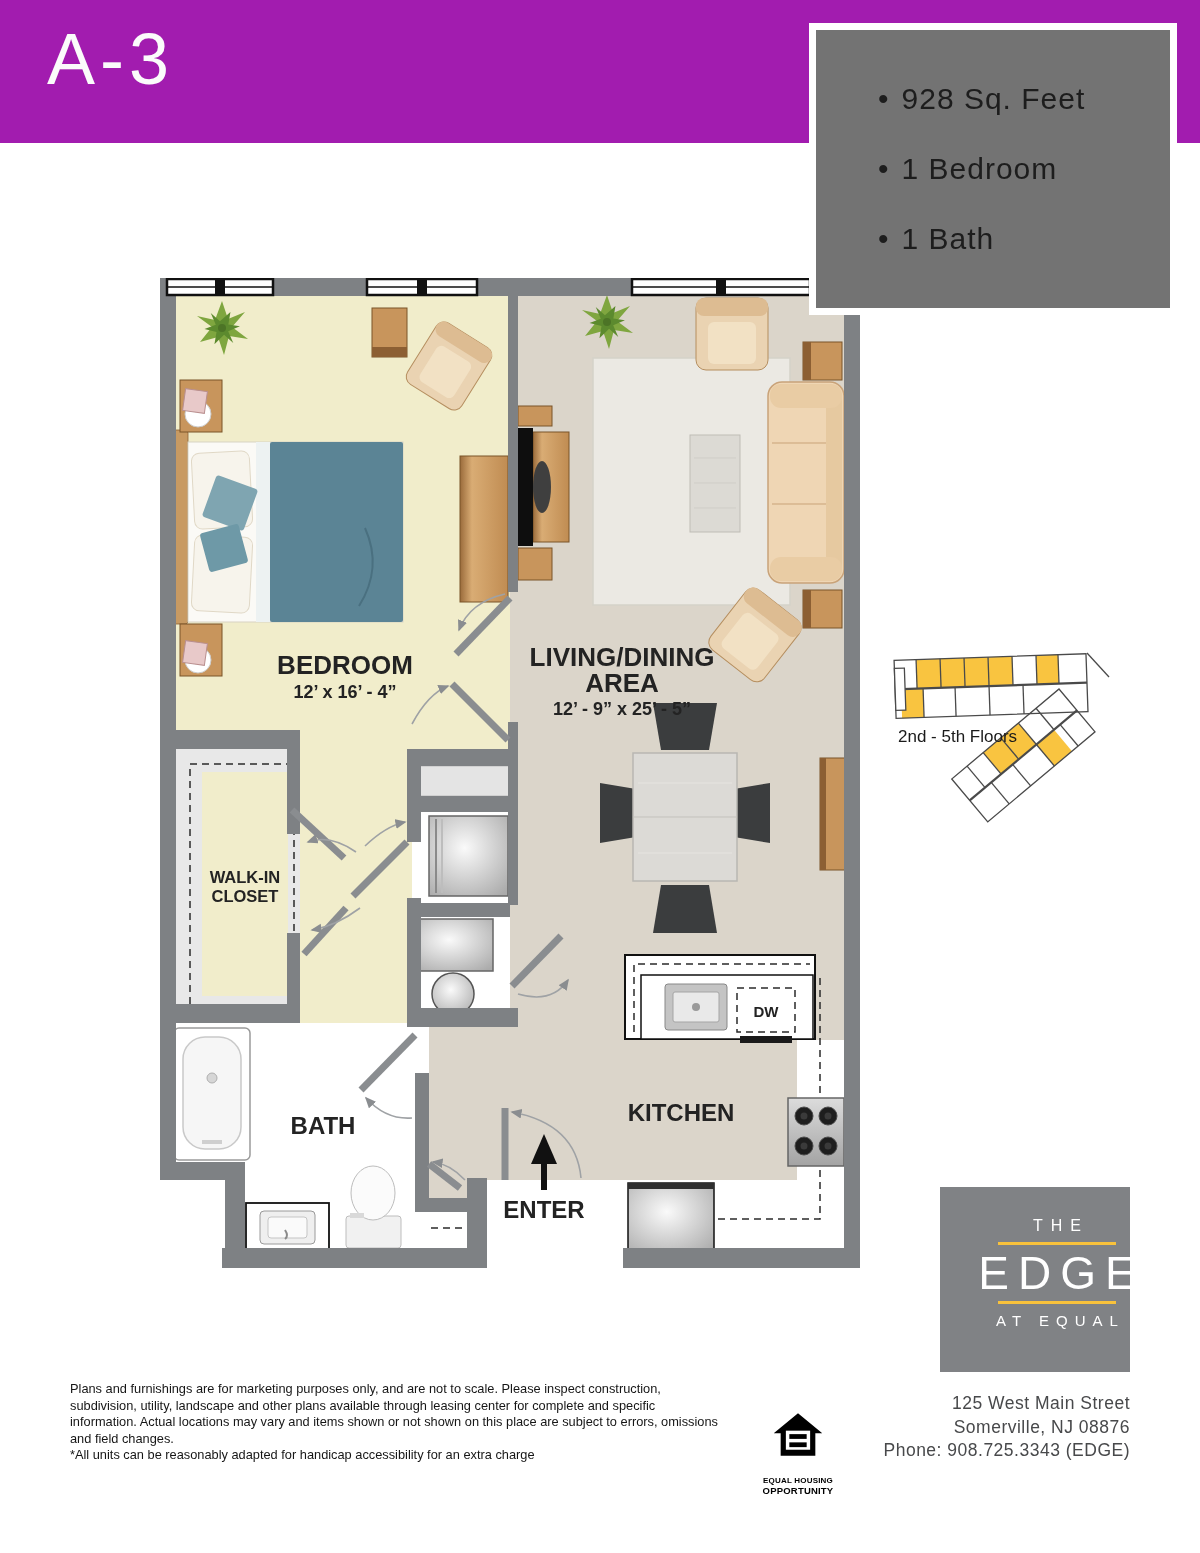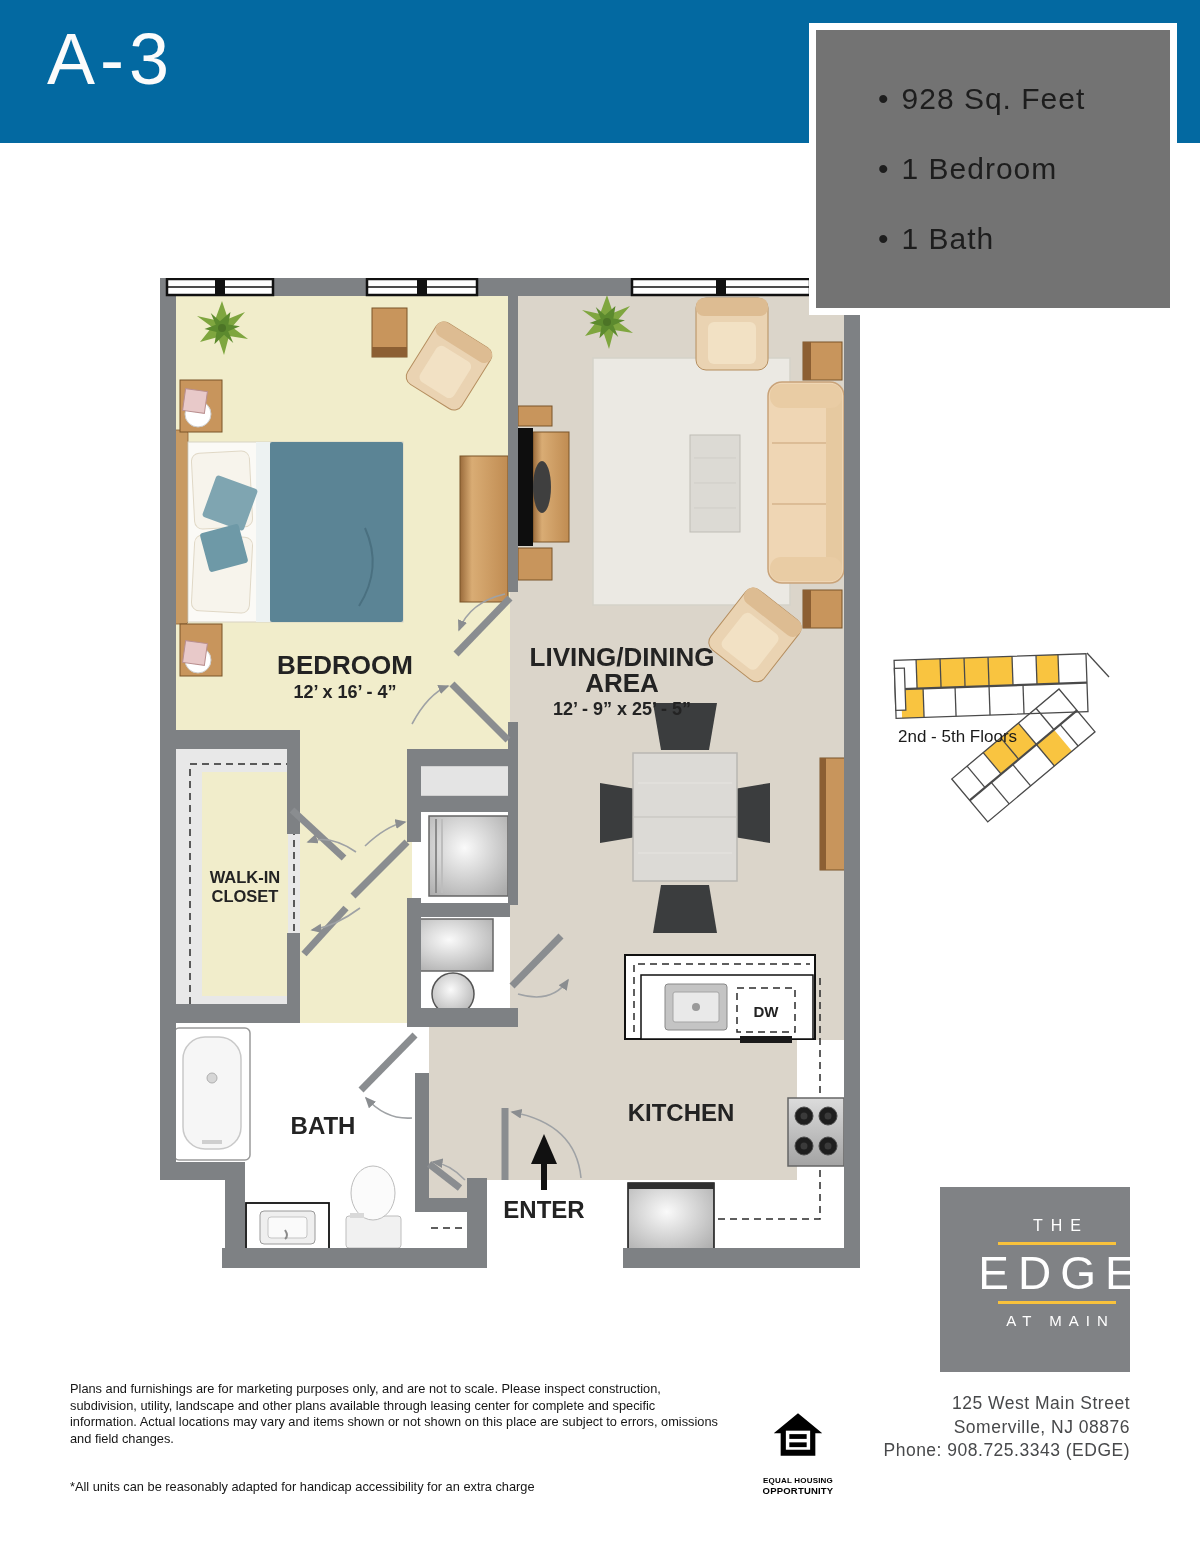--- a/index.html
+++ b/index.html
@@ -1,21 +1,21 @@
 <!DOCTYPE html>
 <html><head>
 <meta charset="utf-8">
 <style>
   html,body{margin:0;padding:0;}
   body{width:1200px;height:1553px;position:relative;background:#ffffff;
        font-family:"Liberation Sans", sans-serif;overflow:hidden;}
   *{box-sizing:border-box;}
 
   
-  .band{position:absolute;left:0;top:0;width:1200px;height:143px;background:#0369a1;}
+  .band{position:absolute;left:0;top:0;width:1200px;height:143px;background:#a21caf;}
   .plan-code{position:absolute;left:47px;top:18px;color:#fbfbfb;font-size:72px;
              font-weight:300;letter-spacing:5px;}
 
   
   .spec-box{position:absolute;left:809px;top:23px;width:368px;height:292px;
             background:#737373;border:7px solid #ffffff;}
   .spec-row{position:absolute;left:62px;font-size:30px;color:#1d1d1d;letter-spacing:1px;}
   .spec-row .blt{margin-right:12px;}
   .spec-row:nth-of-type(1){top:52px;}
   .spec-row:nth-of-type(2){top:122px;}
@@ -32,21 +32,21 @@
   .logo .l2{font-size:46px;letter-spacing:9px;text-indent:9px;font-weight:300;line-height:52px;}
   .logo .rule2{width:118px;height:3px;background:#F9C23C;margin:2px 0 8px 0;}
   .logo .l3{font-size:15px;letter-spacing:7px;text-indent:7px;}
 
   .contact{position:absolute;right:70px;top:1392px;width:420px;text-align:right;
            font-size:17.5px;line-height:23.5px;color:#48494B;letter-spacing:0.5px;}
 
   .disclaimer{position:absolute;left:70px;top:1381px;width:655px;font-size:12.8px;
               line-height:16.6px;color:#161616;}
   .disclaimer p{margin:0;}
-  .disclaimer .note{margin-top:32px;}
+  .disclaimer .note{margin-top:0;}
 
   .eho{position:absolute;left:760px;top:1412px;width:76px;text-align:center;color:#000;}
   .eho .t1{font-size:8px;font-weight:bold;letter-spacing:0.2px;margin-top:18px;}
   .eho .t2{font-size:9.5px;font-weight:bold;letter-spacing:0.2px;text-align:center;}
 
   
   text.room{font-family:"Liberation Sans",sans-serif;font-weight:bold;fill:#232323;}
   .leaf{stroke:#8A8D90;stroke-width:7;}
   .arc{fill:none;stroke:#9FA2A5;stroke-width:1.6;}
   .dash{fill:none;stroke:#2a2a2a;stroke-width:1.5;stroke-dasharray:7 5;}
@@ -390,21 +390,21 @@
   </g>
   <text x="5" y="97" font-size="17" fill="#1a1a1a" font-family="Liberation Sans, sans-serif">2nd - 5th Floors</text>
 </svg>
 </div>
 
 <div class="logo">
   <div class="l1">THE</div>
   <div class="rule"></div>
   <div class="l2">EDGE</div>
   <div class="rule2"></div>
-  <div class="l3">AT MAIN</div>
+  <div class="l3">AT EQUAL</div>
 </div>
 
 <div class="contact">
   <div>125 West Main Street</div>
   <div>Somerville, NJ 08876</div>
   <div>Phone: 908.725.3343 (EDGE)</div>
 </div>
 
 <div class="disclaimer">
   <p>Plans and furnishings are for marketing purposes only, and are not to scale. Please inspect construction, subdivision, utility, landscape and other plans available through leasing center for complete and specific information. Actual locations may vary and items shown or not shown on this place are subject to errors, omissions and field changes.</p>

